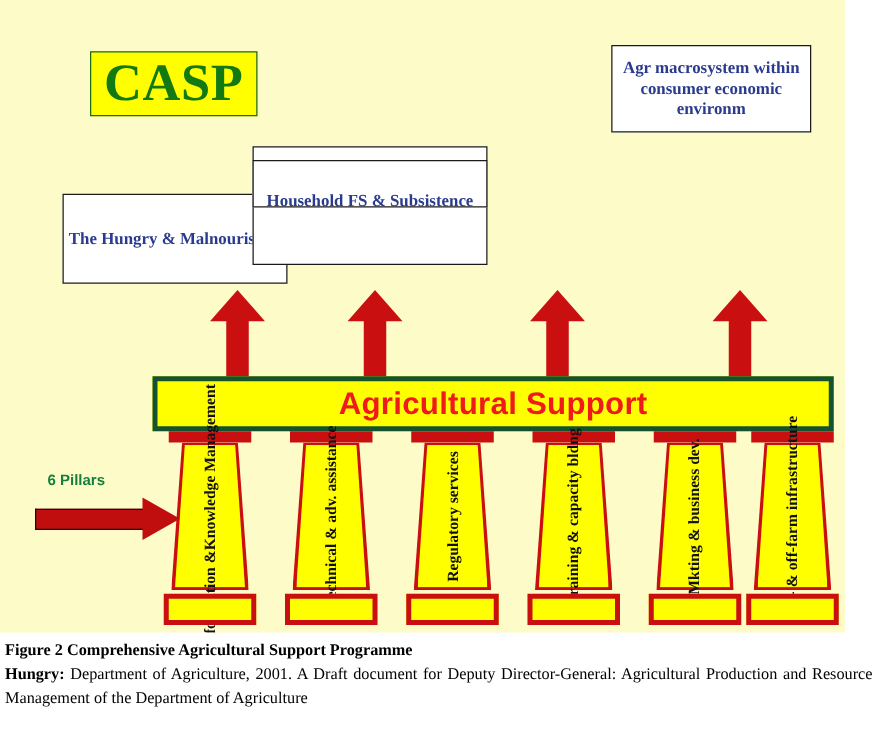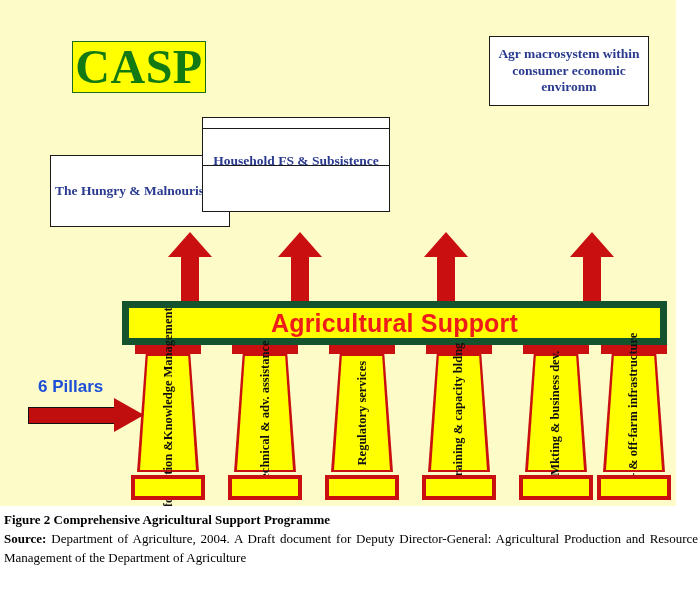--- a/index.html
+++ b/index.html
@@ -10,21 +10,21 @@
 
   
   #figure{position:absolute;left:0;top:0;width:676px;height:506px;
           background:#fdfcc9;overflow:hidden;}
 
   
   #casp{position:absolute;left:72px;top:41px;width:132px;height:50px;
         background:#ffff00;border:1.5px solid #1b6b1b;
         display:flex;align-items:center;justify-content:center;}
   #casp span{color:#137a13;font-family:"Liberation Serif",serif;
-             font-weight:bold;font-size:48px;line-height:1;
+             font-weight:bold;font-size:42px;line-height:1;
              letter-spacing:0.5px;}
 
   
   .step{position:absolute;background:#ffffff;border:1.4px solid #1a1a1a;
         display:flex;align-items:center;justify-content:center;
         text-align:center;box-sizing:border-box;}
   .step .lbl{color:#2a3b8f;font-family:"Liberation Serif",serif;
              font-weight:bold;font-size:13.5px;line-height:1.22;
              padding:0 4px;}
 
@@ -44,21 +44,21 @@
                  border-left:22px solid transparent;
                  border-right:22px solid transparent;
                  border-bottom:25px solid #c90f0f;}
   #ar1{left:168px;top:232px;}
   #ar2{left:278px;top:232px;}
   #ar3{left:424px;top:232px;}
   #ar4{left:570px;top:232px;}
 
   
   #supbar{position:absolute;left:122px;top:301px;width:545px;height:44px;
-          background:#ffff00;border:7px solid #14532d;box-sizing:border-box;
+          background:#ffff00;border:4px solid #14532d;box-sizing:border-box;
           display:flex;align-items:center;justify-content:center;}
   #supbar span{color:#ef1b1b;font-family:"Liberation Sans",sans-serif;
                font-weight:bold;font-size:25px;line-height:1;
                letter-spacing:0.2px;}
 
   
   .pillar{position:absolute;top:345px;width:74px;height:160px;}
   .pillar .cap{position:absolute;left:4px;top:0;width:66px;height:9px;
                background:#c90f0f;}
   .pillar .tilt{position:absolute;left:6px;top:9px;width:62px;height:118px;
@@ -73,22 +73,22 @@
                      transform:rotate(-90deg);
                      color:#111111;font-family:"Liberation Serif",serif;
                      font-weight:bold;font-size:12.5px;line-height:1.15;
                      text-align:center;}
   .pillar .base{position:absolute;left:0;top:130px;width:74px;height:25px;
                 background:#ffff00;border:4px solid #c90f0f;
                 box-sizing:border-box;}
 
   
   #sixlbl{position:absolute;left:38px;top:378px;
-          color:#1d4ed8;font-family:"Liberation Sans",sans-serif;
-          font-weight:bold;font-size:17px;line-height:1;}
+          color:#15803d;font-family:"Liberation Sans",sans-serif;
+          font-weight:bold;font-size:12px;line-height:1;}
   #sixarrow{position:absolute;left:28px;top:398px;width:120px;height:34px;}
   #sixarrow .shaft{position:absolute;left:0;top:9px;width:88px;height:17px;
                    background:#c00d0d;border:1px solid #111;box-sizing:border-box;
                    border-right:none;}
   #sixarrow .head{position:absolute;left:86px;top:0;width:0;height:0;
                   border-top:17px solid transparent;
                   border-bottom:17px solid transparent;
                   border-left:30px solid #c00d0d;}
 
   
@@ -208,16 +208,16 @@
     <div id="sixlbl">6 Pillars</div>
     <div id="sixarrow">
       <div class="shaft"></div>
       <div class="head"></div>
     </div>
 
   </div>
 
   <div id="caption">
     <div class="line b">Figure 2 Comprehensive Agricultural Support Programme</div>
-    <div class="line" id="cap-src"><span class="b">Source:</span><span> Department of Agriculture, 2004. A Draft document for Deputy Director-General: Agricultural Production and Resource Management of the Department of Agriculture</span></div>
+    <div class="line" id="cap-src"><span class="b">Hungry:</span><span> Department of Agriculture, 2001. A Draft document for Deputy Director-General: Agricultural Production and Resource Management of the Department of Agriculture</span></div>
   </div>
 
 </div>
 
 </body></html>

